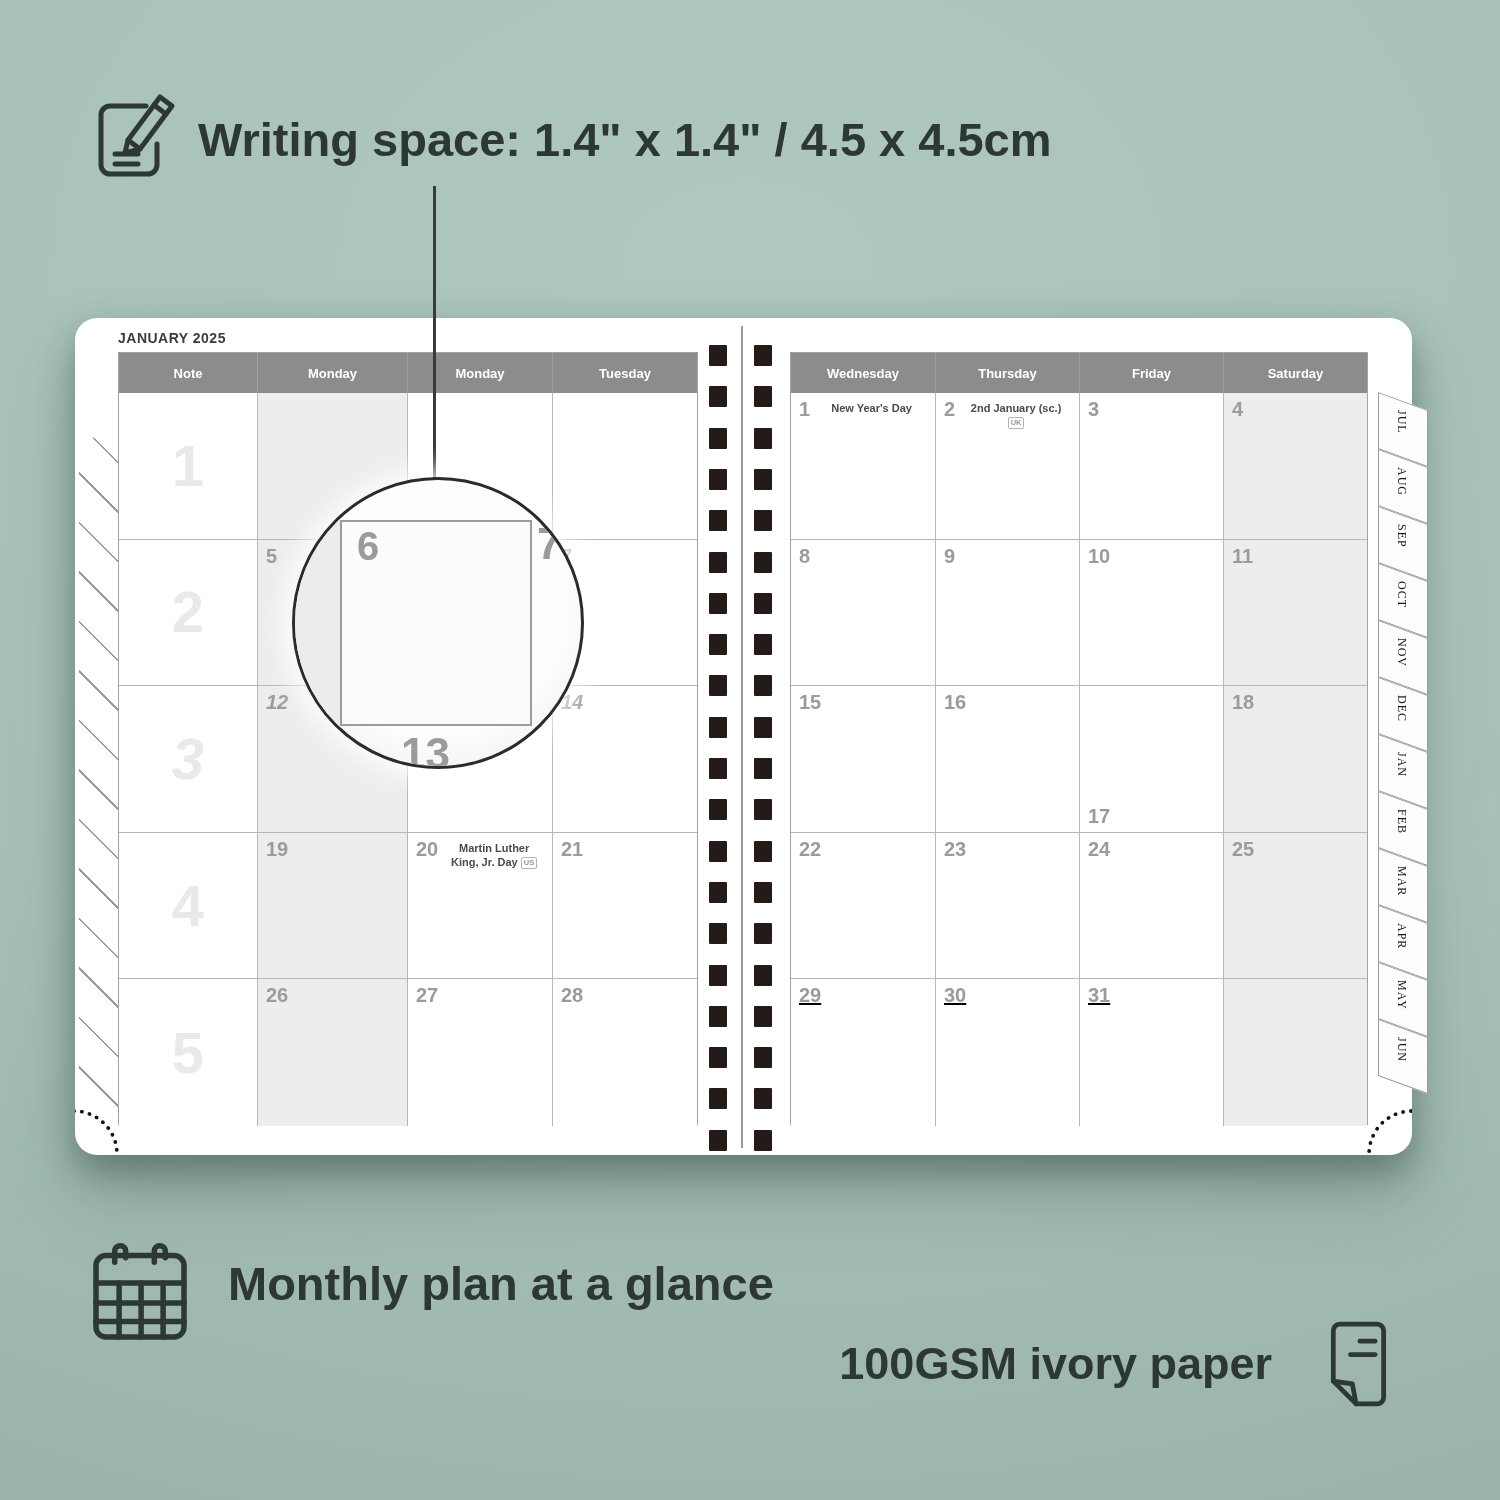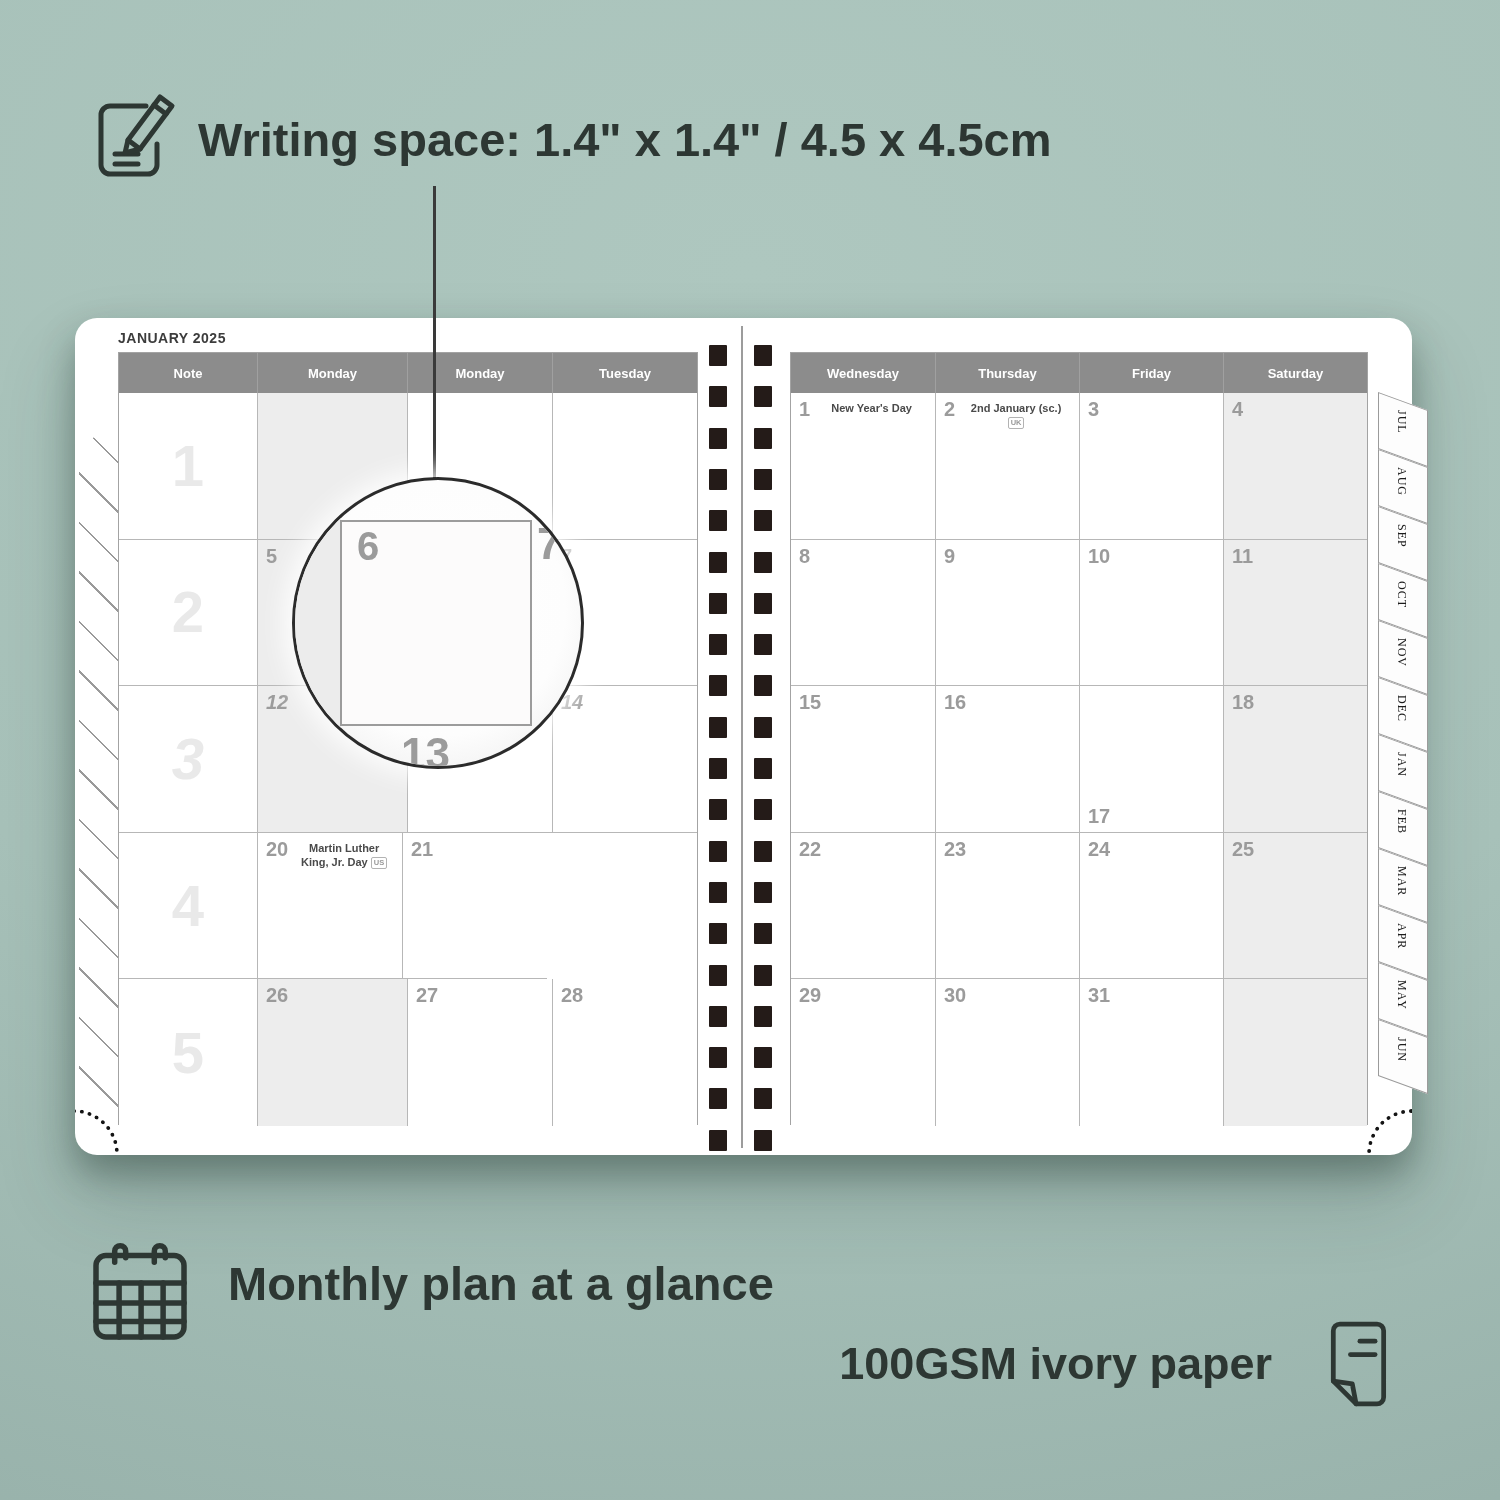--- a/index.html
+++ b/index.html
@@ -132,20 +132,23 @@
           <span class="d-num">13</span>
         </div>
         <div class="g-cell" style="width: 144px; border-right: none;">
           <span class="d-num">14</span>
         </div>
       </div>
       <div class="g-row" style="height: 146.6px;">
         <div class="g-cell week" style="width: 139px;">
           <span class="week-num">4</span>
         </div>
+        <div class="g-cell shaded" style="width: 150px;">
+          <span class="d-num">19</span>
+        </div>
         <div class="g-cell" style="width: 145px;">
           <span class="d-num">20</span>
           <div class="d-holiday">Martin Luther King, Jr. Day <span class="badge">US</span></div>
         </div>
         <div class="g-cell" style="width: 144px; border-right: none;">
           <span class="d-num">21</span>
         </div>
       </div>
       <div class="g-row" style="height: 146.6px;">
         <div class="g-cell week" style="width: 139px; border-bottom: none;">
@@ -220,21 +223,21 @@
         <div class="g-cell" style="width: 144px;">
           <span class="d-num">23</span>
         </div>
         <div class="g-cell" style="width: 144px;">
           <span class="d-num">24</span>
         </div>
         <div class="g-cell shaded" style="width: 143px; border-right: none;">
           <span class="d-num">25</span>
         </div>
       </div>
-      <div class="g-row" style="height: 146.6px;">
+      <div class="g-row" style="height: 146.6px; text-decoration: underline;">
         <div class="g-cell" style="width: 145px; border-bottom: none;">
           <span class="d-num">29</span>
         </div>
         <div class="g-cell" style="width: 144px; border-bottom: none;">
           <span class="d-num">30</span>
         </div>
         <div class="g-cell" style="width: 144px; border-bottom: none;">
           <span class="d-num">31</span>
         </div>
         <div class="g-cell shaded" style="width: 143px; border-right: none; border-bottom: none;"></div>

